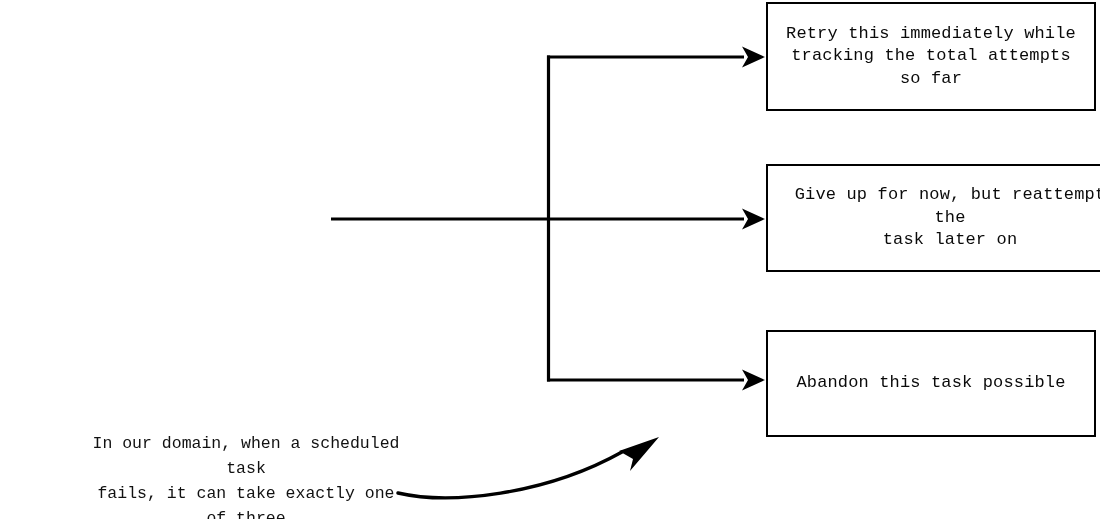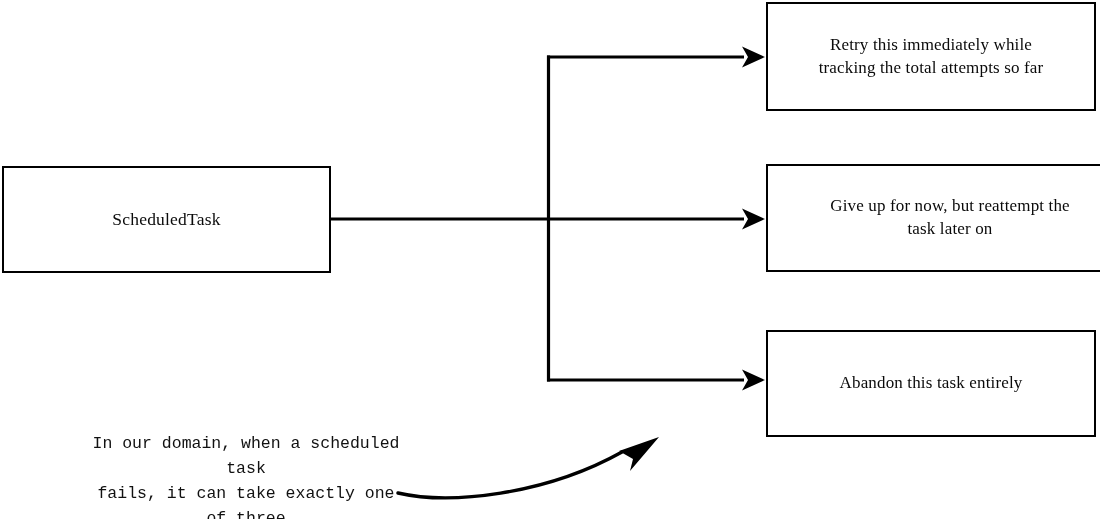--- a/index.html
+++ b/index.html
@@ -30,21 +30,21 @@
     position: absolute;
     box-sizing: border-box;
     background: #ffffff;
     border: 2.6px solid #000000;
     display: flex;
     align-items: center;
     justify-content: center;
     text-align: center;
   }
   .node-label {
-    font-family: Liberation Serif, serif;
+    font-family: Liberation Mono, monospace;
     font-size: 17px;
     line-height: 1.33;
     color: #0a0a0a;
     letter-spacing: 0.15px;
     padding: 0 8px;
     white-space: pre-line;
   }
   #node-scheduled-task .node-label {
     font-size: 17.5px;
     letter-spacing: 0.2px;
@@ -79,35 +79,32 @@
     <line x1="547" y1="219" x2="744" y2="219" stroke="#000000" stroke-width="3.2"></line>
     <polygon points="742,208.5 765,219 742,229.5 748,219" fill="#000000"></polygon>
 
     <line x1="547" y1="380" x2="744" y2="380" stroke="#000000" stroke-width="3.2"></line>
     <polygon points="742,369.5 765,380 742,390.5 748,380" fill="#000000"></polygon>
 
     <path d="M 398 493 C 450 505 545 495 622 452" fill="none" stroke="#000000" stroke-width="3.4" stroke-linecap="round"></path>
     <polygon points="659,437 619,451 633,459 630,471" fill="#000000"></polygon>
   </svg>
 
-  <div class="node-box" id="node-scheduled-task" style="left:2px; top:166px; width:329px; height:107px;">
-    <span class="node-label">ScheduledTask</span>
-  </div>
 
   <div class="node-box" id="node-retry-immediately" style="left:766px; top:2px; width:330px; height:109px;">
     <span class="node-label">Retry this immediately while
 tracking the total attempts so far</span>
   </div>
 
   <div class="node-box" id="node-reattempt-later" style="left:766px; top:164px; width:368px; height:108px;">
     <span class="node-label">Give up for now, but reattempt the
 task later on</span>
   </div>
 
   <div class="node-box" id="node-abandon-task" style="left:766px; top:330px; width:330px; height:107px;">
-    <span class="node-label">Abandon this task entirely</span>
+    <span class="node-label">Abandon this task possible</span>
   </div>
 
   <div id="caption-note">In our domain, when a scheduled task
 fails, it can take exactly one of three
 possible follow up actions</div>
 
 </div>
 
 </body></html>

